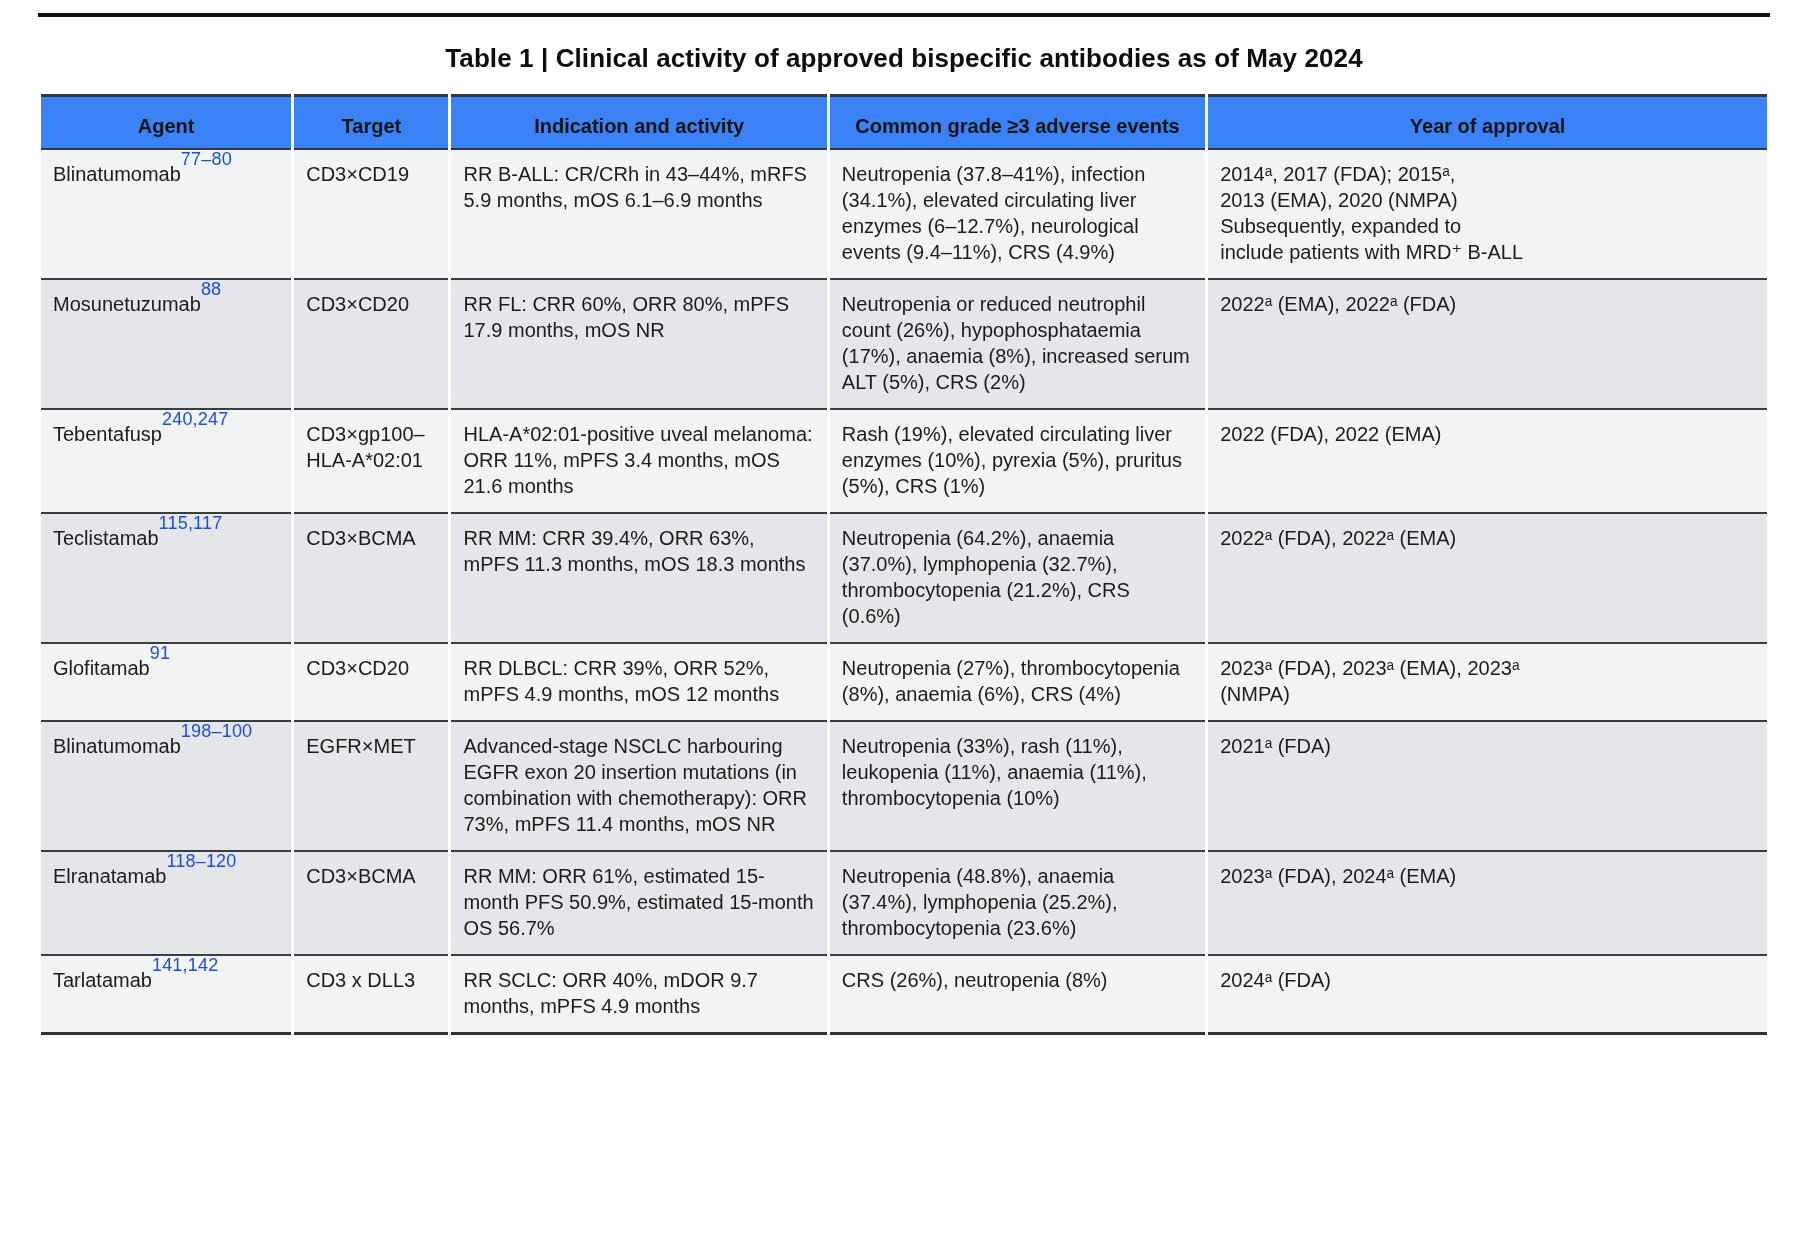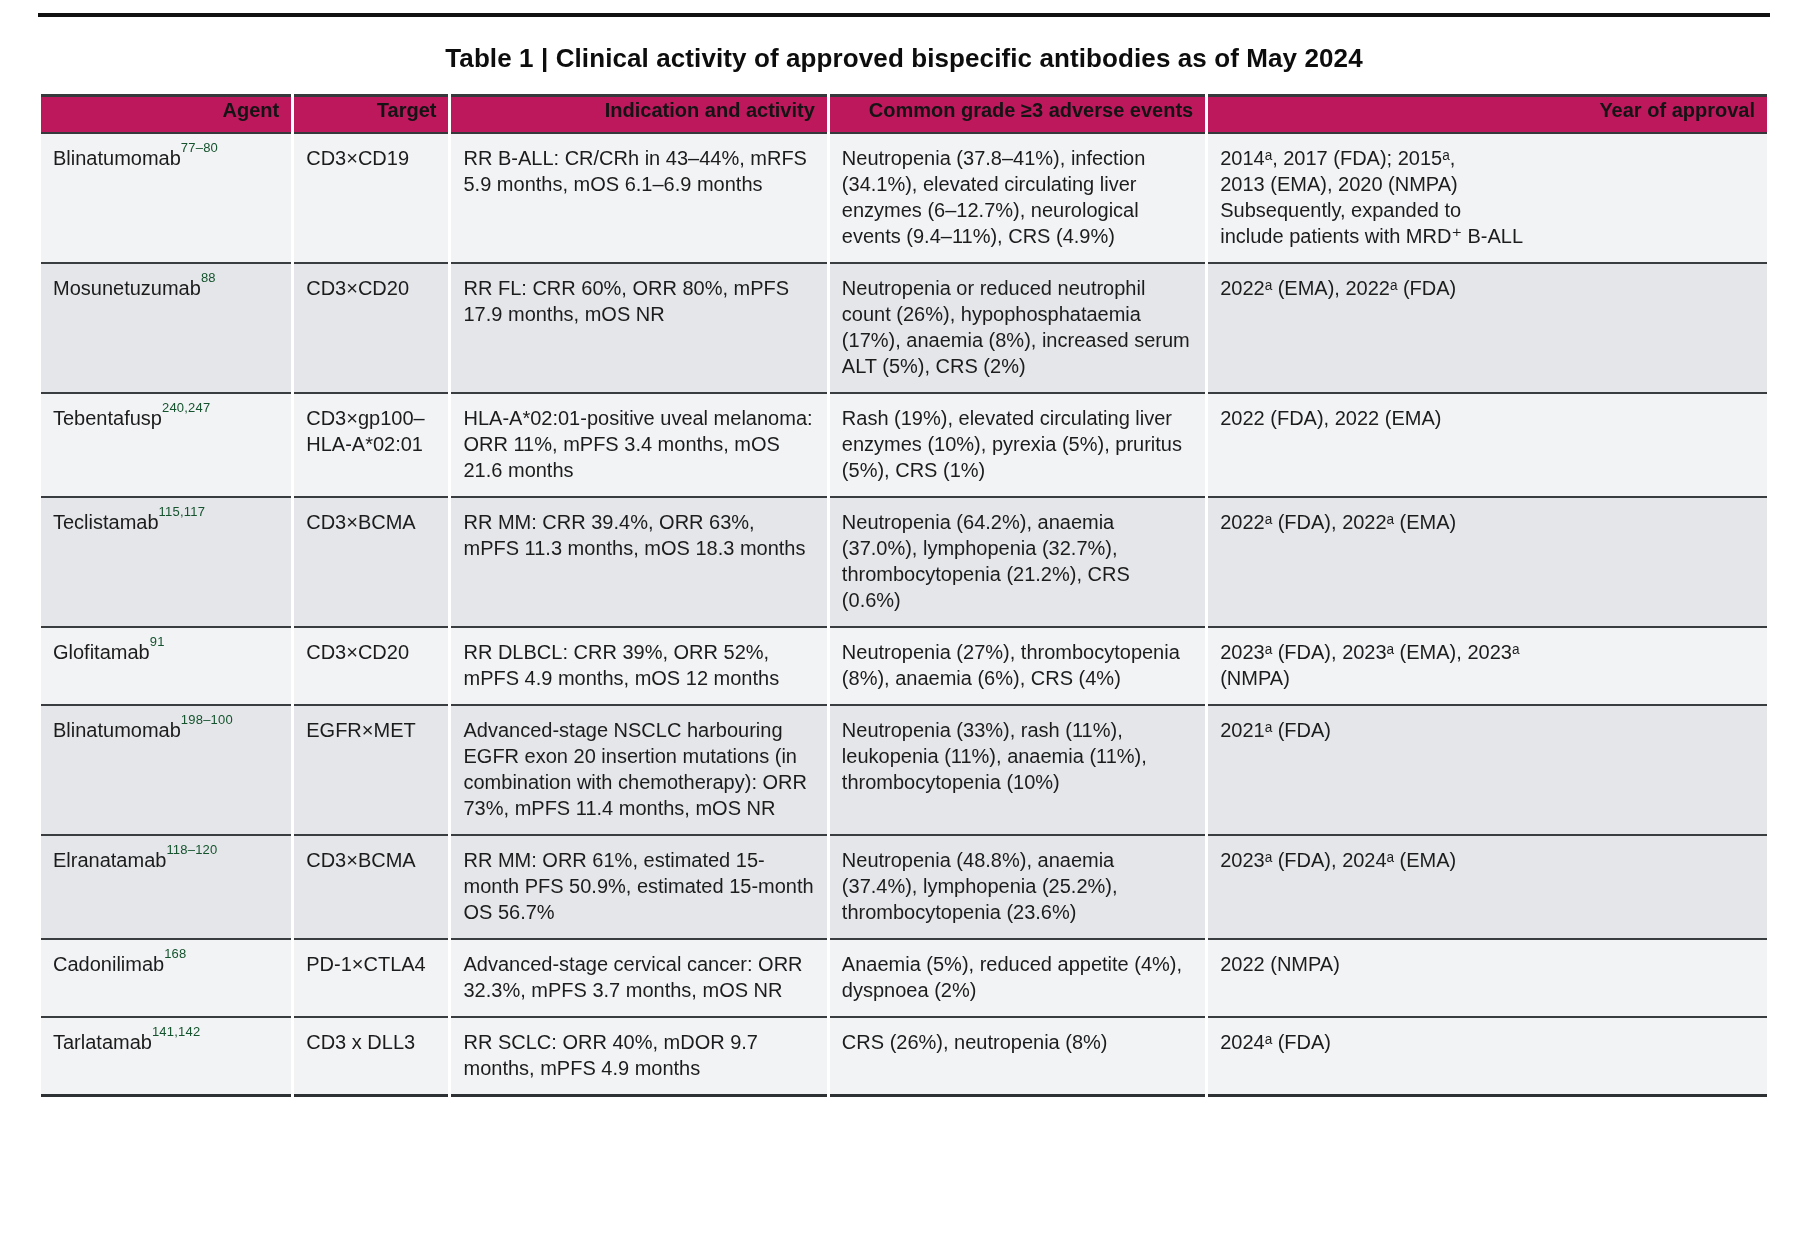--- a/index.html
+++ b/index.html
@@ -26,43 +26,43 @@
   }
   table.clin-table {
     width: 100%;
     table-layout: fixed;
     border-collapse: separate;
     border-spacing: 3px 0;
     font-size: 20px;
     line-height: 26px;
   }
   thead th {
-    background: #be185d;
-    text-align: right;
+    background: #3b82f6;
+    text-align: center;
     vertical-align: middle;
     font-weight: bold;
     font-size: 20px;
     color: #141414;
-    padding: 0 12px 9px 12px;
+    padding: 16px 12px 9px 12px;
     border-top: 3px solid #36393c;
     border-bottom: 2px solid #36393c;
   }
   tbody td {
     vertical-align: top;
     padding: 11px 12px 13px 12px;
     border-bottom: 2px solid #3a3d40;
     white-space: pre-line;
     color: #1c1c1c;
   }
   tbody tr.odd td  { background: #f2f3f5; }
   tbody tr.even td { background: #e4e6e9; }
   tbody tr:last-child td { border-bottom: 3px solid #2e3134; }
   sup.ref {
-    color: #14532d;
-    font-size: 13px;
+    color: #1d4ed8;
+    font-size: 18px;
     line-height: 0;
     position: relative;
     top: -0.45em;
     letter-spacing: 0.2px;
   }
 </style>
 </head>
 <body>
 
 <div class="top-rule"></div>
@@ -135,27 +135,20 @@
         <td>2021ᵃ (FDA)</td>
       </tr>
       <tr class="even">
         <td><span>Elranatamab</span><sup class="ref">118–120</sup></td>
         <td>CD3×BCMA</td>
         <td>RR MM: ORR 61%, estimated 15-month PFS 50.9%, estimated 15-month OS 56.7%</td>
         <td>Neutropenia (48.8%), anaemia (37.4%), lymphopenia (25.2%), thrombocytopenia (23.6%)</td>
         <td>2023ᵃ (FDA), 2024ᵃ (EMA)</td>
       </tr>
       <tr class="odd">
-        <td><span>Cadonilimab</span><sup class="ref">168</sup></td>
-        <td>PD-1×CTLA4</td>
-        <td>Advanced-stage cervical cancer: ORR 32.3%, mPFS 3.7 months, mOS NR</td>
-        <td>Anaemia (5%), reduced appetite (4%), dyspnoea (2%)</td>
-        <td>2022 (NMPA)</td>
-      </tr>
-      <tr class="odd">
         <td><span>Tarlatamab</span><sup class="ref">141,142</sup></td>
         <td>CD3 x DLL3</td>
         <td>RR SCLC: ORR 40%, mDOR 9.7 months, mPFS 4.9 months</td>
         <td>CRS (26%), neutropenia (8%)</td>
         <td>2024ᵃ (FDA)</td>
       </tr>
     </tbody>
 </table>
 
 </body></html>

